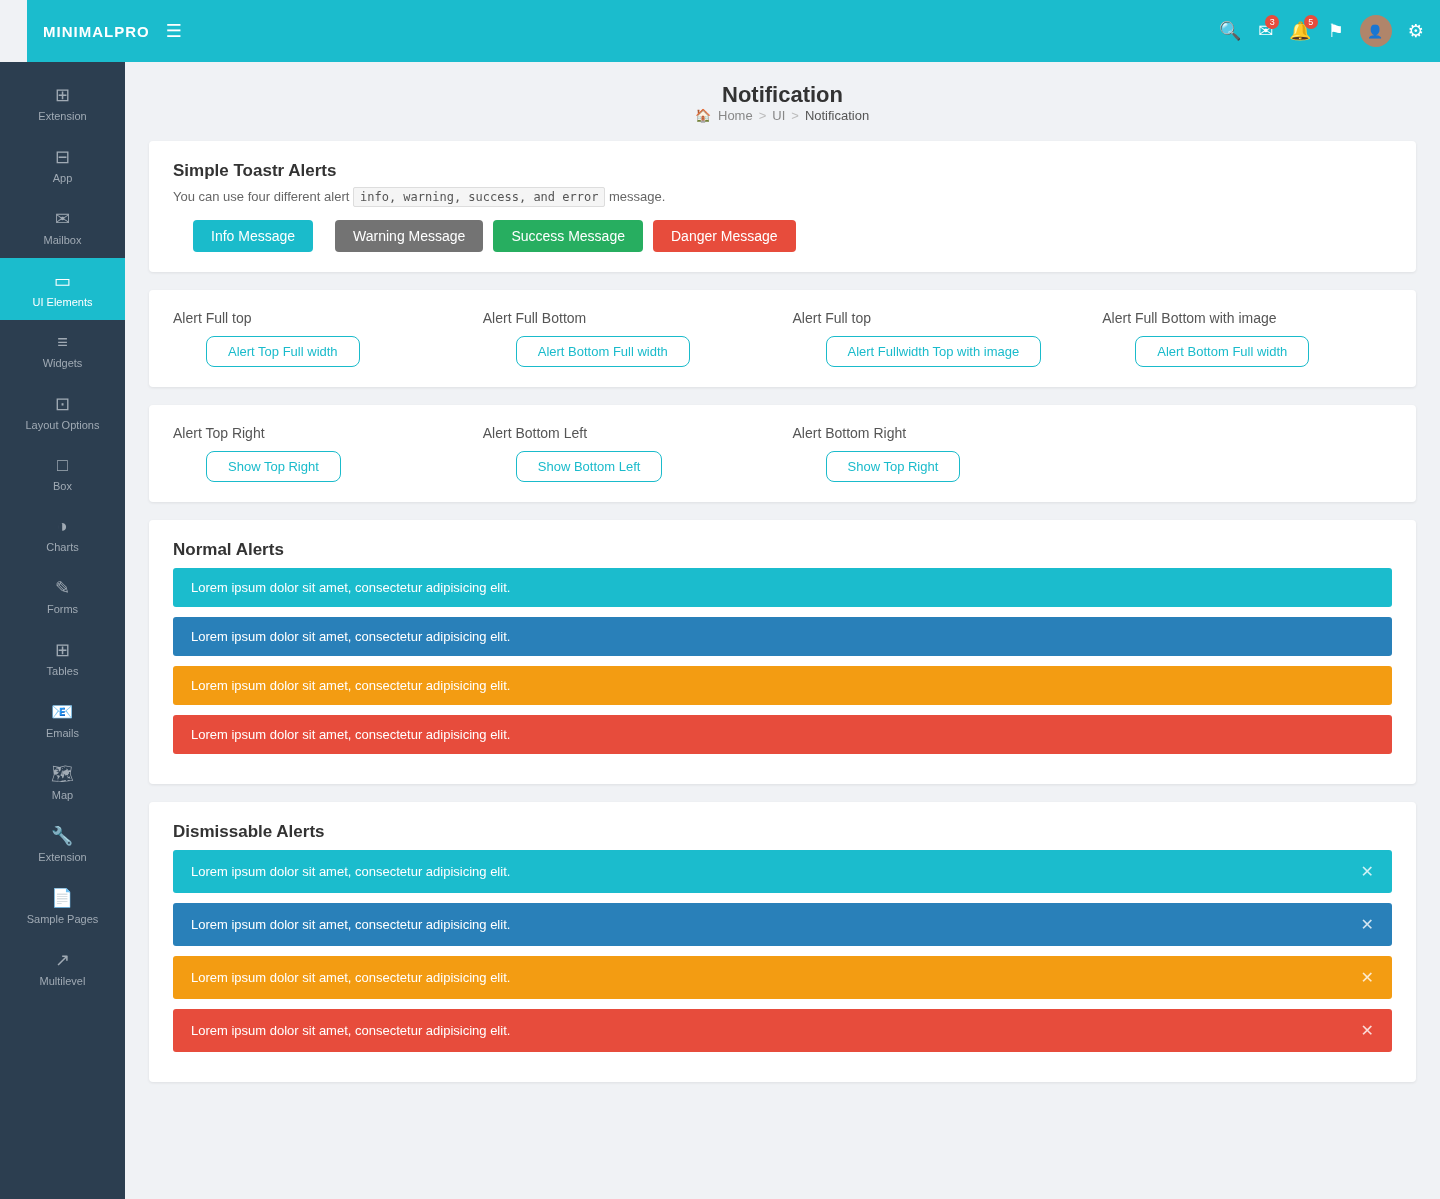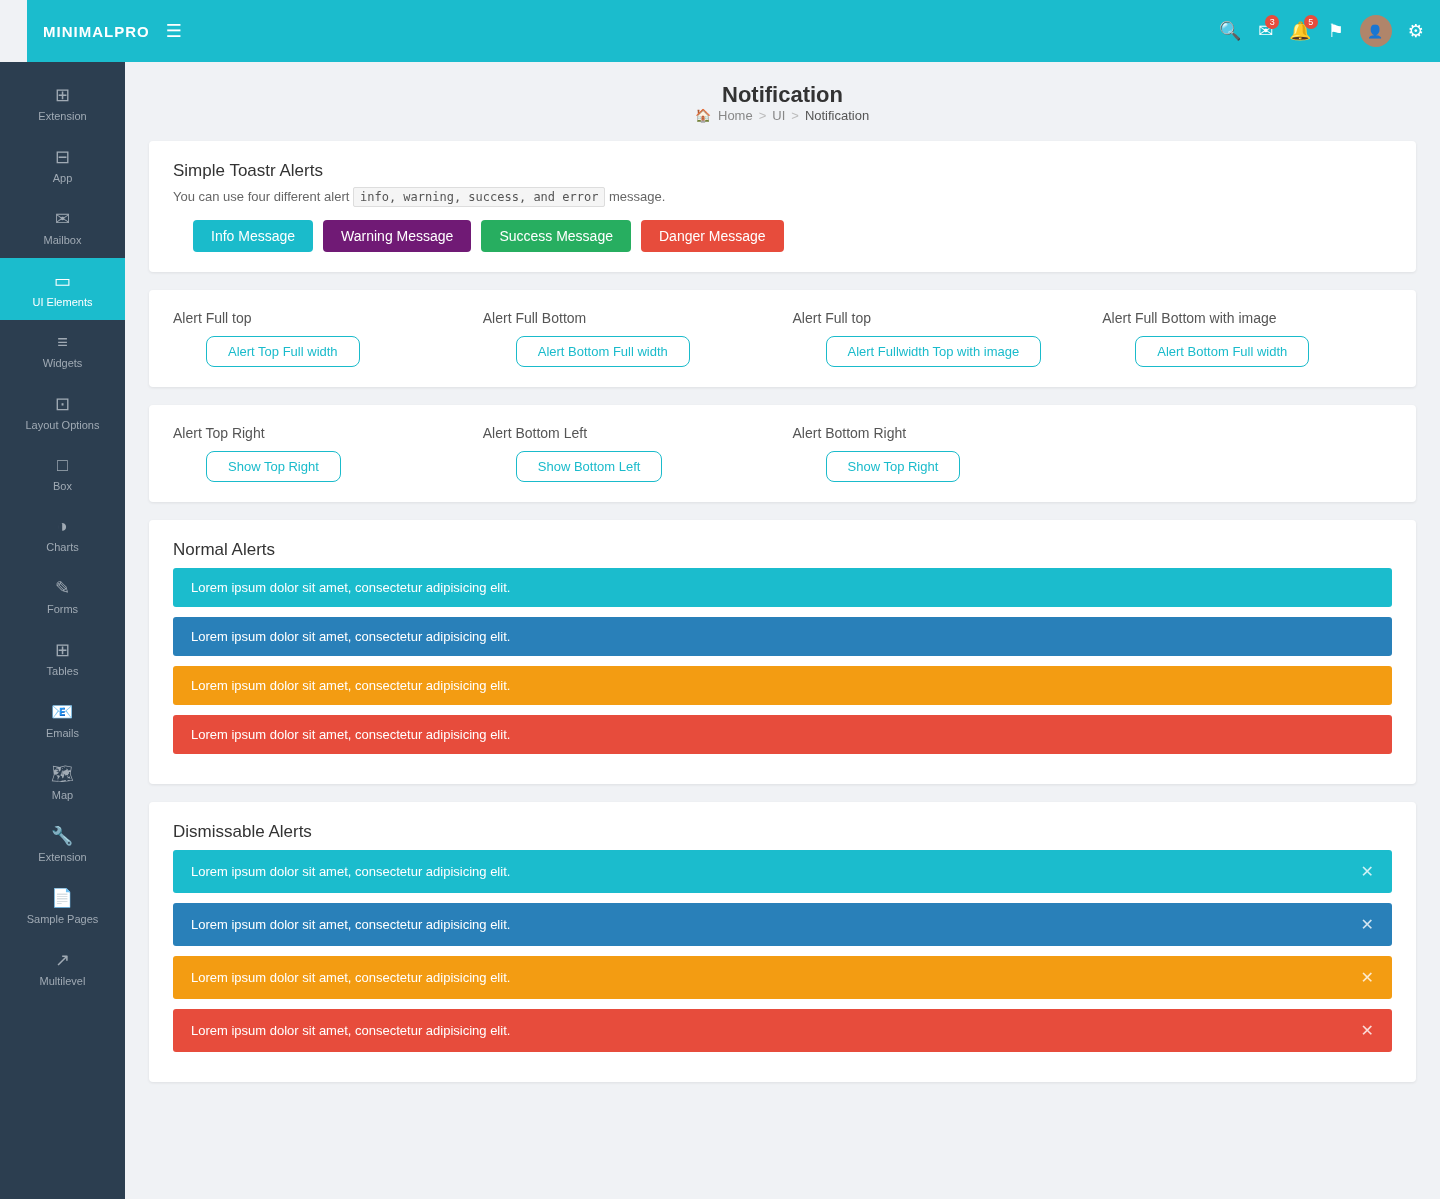--- a/index.html
+++ b/index.html
@@ -64,35 +64,35 @@
     .breadcrumb-active { color: #555; }
 
     
     .card {
       background: #fff;
       border-radius: 4px;
       padding: 20px 24px;
       margin-bottom: 18px;
       box-shadow: 0 1px 3px rgba(0,0,0,0.08);
     }
-    .card-title { font-size: 17px; font-weight: 400; color: #333; margin-bottom: 8px; }
+    .card-title { font-size: 17px; font-weight: 700; color: #333; margin-bottom: 8px; }
 
     
     .toastr-desc { font-size: 13px; color: #666; margin-bottom: 16px; }
     .toastr-desc code {
       background: #f5f5f5; border: 1px solid #ddd;
       padding: 2px 6px; border-radius: 2px; font-size: 12px; color: #555;
     }
     .toastr-buttons { display: flex; gap: 10px; flex-wrap: wrap; }
     .btn {
       padding: 8px 18px; border-radius: 4px; border: none;
       font-size: 14px; font-weight: 500; cursor: pointer; color: #fff;
     }
     .btn-info { background: #1abbcb; margin-left: 20px; }
-    .btn-warning { background: #701a75; }
+    .btn-warning { background: #737373; margin-left: 12px; }
     .btn-success { background: #27ae60; }
     .btn-danger { background: #e74c3c; }
 
     
     .toast-grid {
       display: grid;
       grid-template-columns: repeat(4, 1fr);
       gap: 20px;
     }
     .toast-item { }

